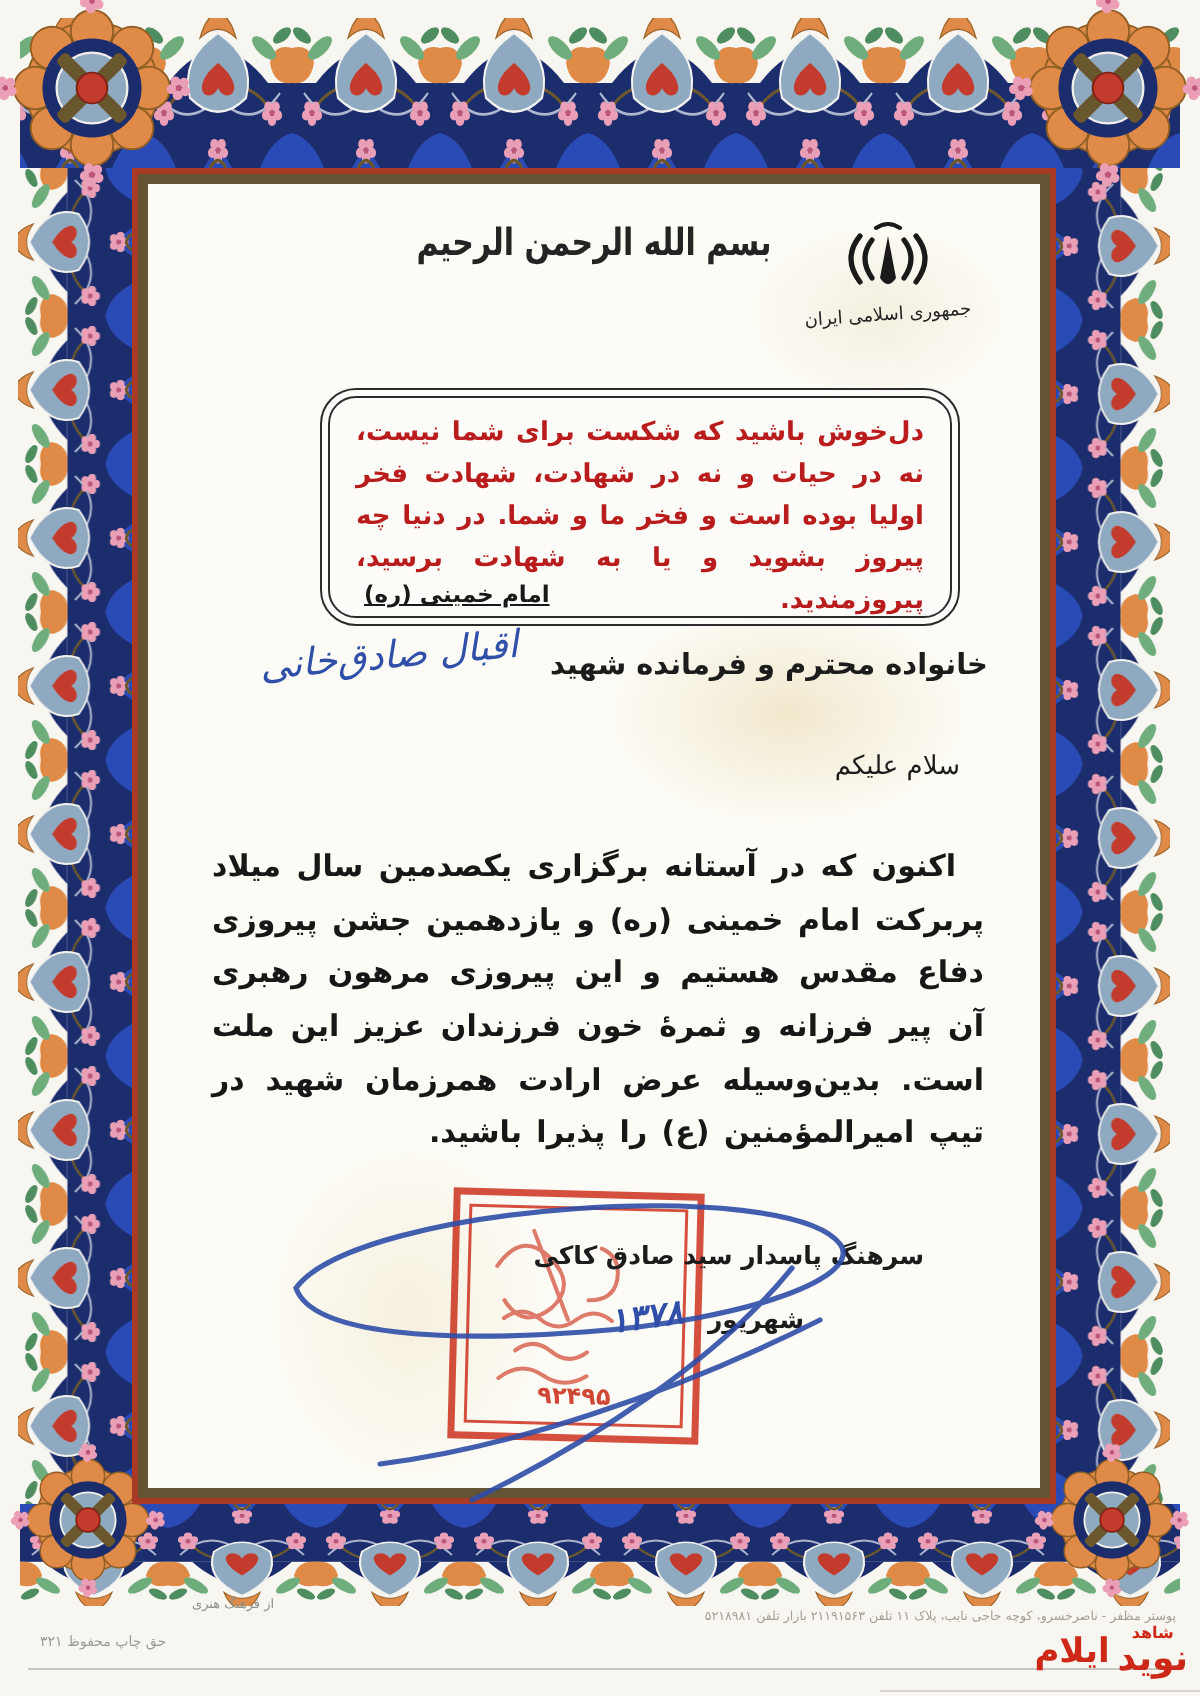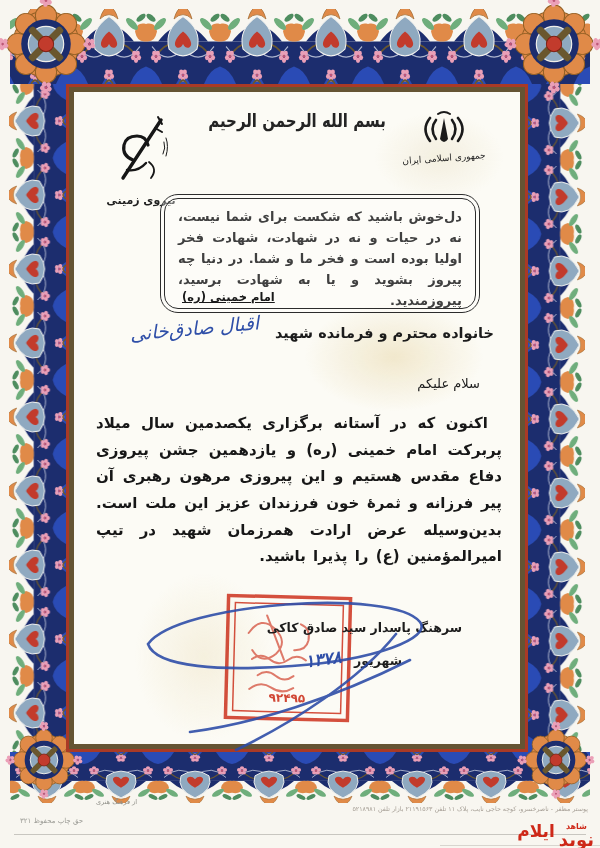--- a/index.html
+++ b/index.html
@@ -13,41 +13,41 @@
   .stain1{left:230px;top:210px;width:180px;height:110px;background:radial-gradient(ellipse at center,rgba(224,202,140,.38),rgba(224,202,140,0) 70%);}
   .stain2{left:60px;top:480px;width:140px;height:170px;background:radial-gradient(ellipse at center,rgba(224,202,140,.22),rgba(224,202,140,0) 70%);}
   .stain3{left:300px;top:20px;width:130px;height:90px;background:radial-gradient(ellipse at center,rgba(220,205,160,.25),rgba(220,205,160,0) 70%);}
   .bism{position:absolute;left:0;right:0;top:20px;text-align:center;font-weight:bold;font-size:15px;transform:scaleY(1.25);color:#242424;}
   .iran-block{position:absolute;right:28px;top:18px;width:96px;text-align:center;}
   .iran-block .cap{font-size:9px;margin-top:1px;transform:rotate(-4deg);color:#222;}
   .irgc-block{position:absolute;left:24px;top:16px;width:86px;text-align:center;}
   .irgc-block .cap{font-size:11px;font-weight:bold;margin-top:4px;color:#1f1f1f;}
   .quote-box{position:absolute;left:86px;top:102px;width:312px;border:1.5px solid #2c2c2c;border-radius:18px;padding:3px;background:rgba(255,255,255,.35);}
   .quote-inner{border:1px solid #2c2c2c;border-radius:14px;padding:7px 13px 4px 13px;}
-  .quote-text{margin:0;font-size:13px;font-weight:bold;line-height:1.62;text-align:justify;color:#404040;}
+  .quote-text{margin:0;font-size:13px;font-weight:bold;line-height:1.62;text-align:justify;color:#b91c1c;}
   .quote-attr{text-align:left;font-size:11.5px;font-weight:bold;margin-top:-21px;padding-left:4px;color:#191919;text-decoration:underline;}
   .addressee{position:absolute;top:228px;right:26px;left:12px;white-space:nowrap;}
   .addr-printed{font-size:14.5px;font-weight:bold;}
   .addr-name{font-size:19px;color:#2f4fa8;font-style:italic;display:inline-block;transform:rotate(-5deg) translateY(-3px);margin-right:10px;}
   .salutation{position:absolute;top:284px;right:40px;font-size:13px;font-weight:normal;}
-  .body-text{position:absolute;top:312px;right:12px;left:16px;margin:6px;font-size:15px;font-weight:bold;line-height:1.78;text-align:justify;text-indent:14px;word-spacing:2px;color:#171717;}
+  .body-text{position:absolute;top:312px;right:12px;left:16px;margin:16px;font-size:15px;font-weight:bold;line-height:1.78;text-align:justify;text-indent:14px;word-spacing:2px;color:#171717;}
   .sig-block{position:absolute;top:518px;right:44px;text-align:right;font-weight:bold;font-size:12.5px;line-height:1.7;z-index:6;}
   .sig-name{margin-right:14px;margin-top:7px;}
   .sig-date{margin-right:74px;margin-top:7px;}
   .sig-year{font-size:17px;color:#2f4fa8;display:inline-block;transform:rotate(-8deg);margin-right:8px;font-style:italic;font-weight:bold;}
   .stamp{position:absolute;left:150px;top:502px;width:128px;height:128px;transform:rotate(1.5deg);mix-blend-mode:multiply;opacity:.95;z-index:4;}
   .sig-scribble{position:absolute;left:50px;top:490px;z-index:7;}
   .f-note{position:absolute;left:96px;top:798px;font-size:6.5px;color:#8f8f88;z-index:4;direction:rtl;}
   .f-copy{position:absolute;left:20px;top:817px;font-size:7px;color:#9a9a94;direction:rtl;z-index:4;}
   .f-addr{position:absolute;right:12px;top:805px;font-size:6.3px;color:#a59e95;direction:rtl;z-index:4;white-space:nowrap;}
   .f-rule{position:absolute;left:14px;top:834px;width:572px;height:1px;background:#c8c6c0;z-index:4;}
   .f-rule2{position:absolute;right:0px;top:845px;width:160px;height:1px;background:#d8d5cf;z-index:4;}
   .watermark{position:absolute;right:6px;top:813px;direction:rtl;display:flex;align-items:center;gap:4px;color:#ce2818;z-index:5;}
   .wm-logo{display:flex;flex-direction:column;align-items:center;line-height:1;font-weight:bold;}
-  .wm-logo .t{font-size:8px;margin-top:10px;}
+  .wm-logo .t{font-size:8px;}
   .wm-logo .b{font-size:18px;}
   .wm-text{font-size:11.5px;font-weight:bold;}
   .wm-city{font-size:17px;font-weight:bold;}
 </style>
 </head>
 <body>
 
 <div class="sheet">
 
   <svg class="border-art" width="600" height="848" viewBox="0 0 600 848" aria-hidden="true">
@@ -141,34 +141,20 @@
           <path d="M15,10 q-7,9 0,19" stroke-width="2.6"></path>
           <path d="M31,10 q7,9 0,19" stroke-width="2.6"></path>
           <path d="M9,8 q-9,11 0,23" stroke-width="2.6"></path>
           <path d="M37,8 q9,11 0,23" stroke-width="2.6"></path>
         </g>
         <path d="M23,8 L19,29 Q23,35 27,29 Z" fill="#1a1a1a"></path>
       </svg>
       <div class="cap">جمهوری اسلامی ایران</div>
     </div>
 
-    <div class="irgc-block">
-      <svg width="64" height="78" viewBox="0 0 64 78">
-        <g stroke="#161616" fill="none" stroke-linecap="round">
-          <path d="M14,70 L52,12" stroke-width="3.4"></path>
-          <path d="M46,20 l7,4" stroke-width="2"></path>
-          <path d="M49,9 l4,7" stroke-width="2"></path>
-          <path d="M24,52 q-11,-4 -9,-15 q2,-9 13,-9 q9,0 11,9" stroke-width="3.2"></path>
-          <path d="M18,62 q11,2 19,-7" stroke-width="2.4"></path>
-          <path d="M40,54 q9,7 2,16" stroke-width="1.8"></path>
-          <path d="M55,34 q2,6 -1,12 M57,30 q3,8 0,18" stroke-width="1"></path>
-        </g>
-      </svg>
-      <div class="cap">نیروی زمینی</div>
-    </div>
 
     <div class="quote-box">
       <div class="quote-inner">
         <p class="quote-text">دل‌خوش باشید که شکست برای شما نیست، نه در حیات و نه در شهادت، شهادت فخر اولیا بوده است و فخر ما و شما. در دنیا چه پیروز بشوید و یا به شهادت برسید، پیروزمندید.</p>
         <div class="quote-attr">امام خمینی (ره)</div>
       </div>
     </div>
 
     <div class="addressee">
       <span class="addr-printed">خانواده محترم و فرمانده شهید</span>

